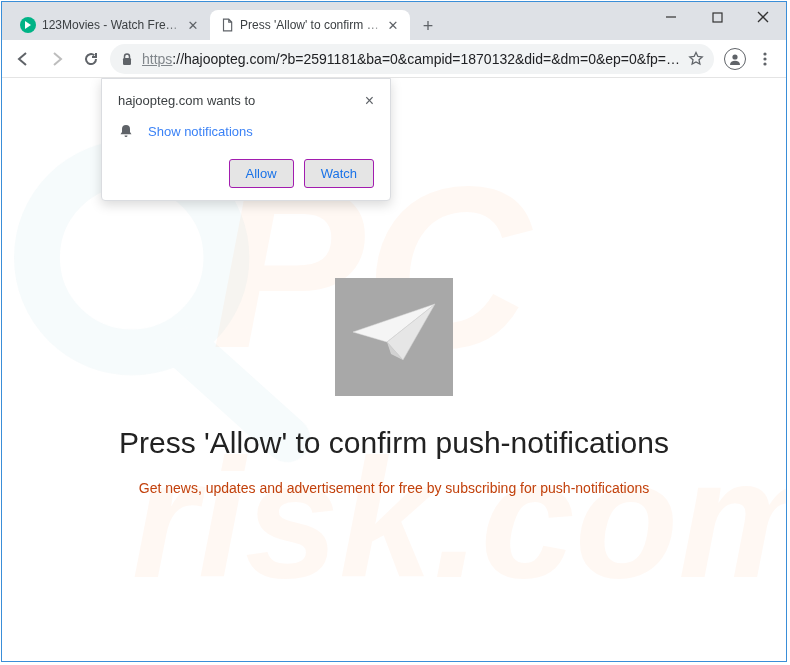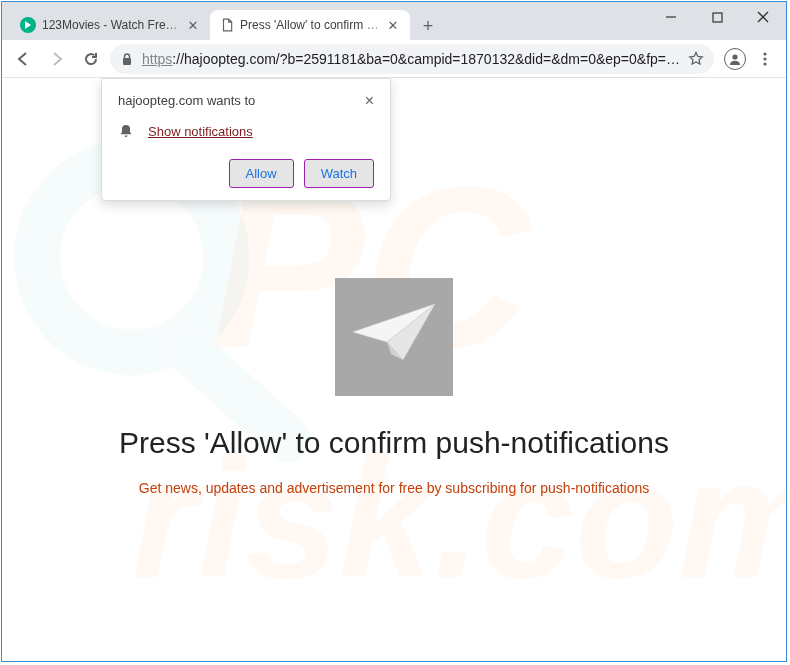--- a/index.html
+++ b/index.html
@@ -129,21 +129,21 @@
     border-radius: 0 0 4px 4px;
     box-shadow: 0 4px 12px rgba(0,0,0,0.15);
     padding: 14px 16px 12px 16px;
     z-index: 5;
   }
   .prompt-head { display: flex; justify-content: space-between; align-items: flex-start; text-align: right; }
   .prompt-title { font-size: 13px; color: #3c4043; }
   .prompt-close { color: #5f6368; font-size: 16px; line-height: 1; }
   .prompt-row { display: flex; align-items: center; gap: 14px; margin-top: 14px; }
   .bell { color: #5f6368; }
-  .prompt-text { font-size: 13px; color: #7f1d1d; text-decoration: underline; }
+  .prompt-text { font-size: 13px; color: #3b82f6; }
   .prompt-actions { display: flex; justify-content: flex-end; gap: 10px; margin-top: 20px; }
   .pbtn {
     border: 1px solid #a21caf; background: #e5e5e5;
     color: #1a73e8; font-size: 13px;
     padding: 6px 16px; border-radius: 3px;
   }
   svg { display: block; }
 </style>
 </head>
 <body>

